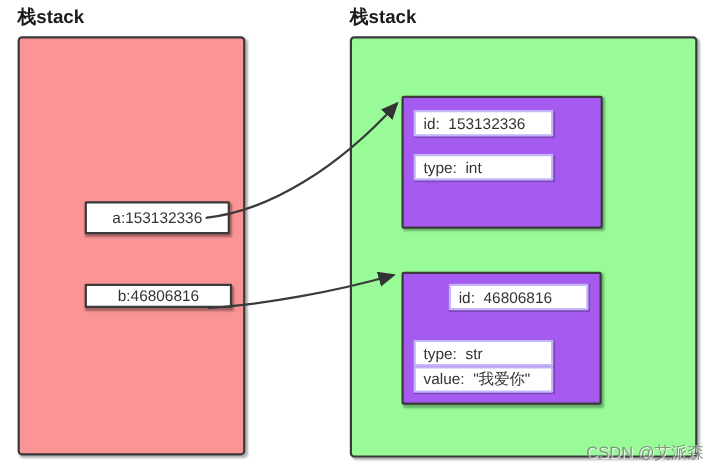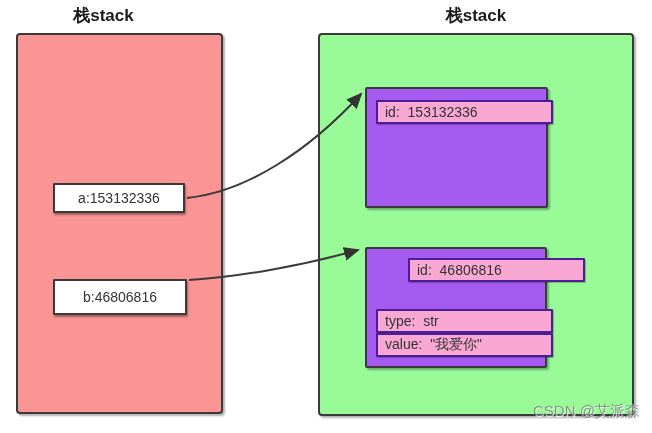--- a/index.html
+++ b/index.html
@@ -13,21 +13,20 @@
   .canvas { position: absolute; left: 0; top: 0; width: 652px; height: 433px; }
 
   .title {
     position: absolute;
     top: 3px;
     height: 26px;
     line-height: 26px;
     font-size: 17px;
     font-weight: bold;
     color: #1b1b1b;
-    text-align: center;
   }
   #title-stack { left: 16px;  width: 175px; }
   #title-heap  { left: 318px; width: 316px; }
 
   .region {
     position: absolute;
     border: 2px solid #3a3a3a;
     border-radius: 4px;
     box-shadow: 2px 2px 2px rgba(0,0,0,0.30);
   }
@@ -39,41 +38,42 @@
     background: #ffffff;
     border: 2px solid #3a3a3a;
     border-radius: 1px;
     box-shadow: 1px 2px 2px rgba(0,0,0,0.35);
     font-size: 14px;
     color: #333333;
     display: flex;
     align-items: center;
     justify-content: center;
     white-space: pre;
+    margin-left: 24px;
   }
   #var-a { left: 53px; top: 183px; width: 132px; height: 30px; }
-  #var-b { left: 53px; top: 279px; width: 134px; height: 36px; }
+  #var-b { left: 53px; top: 258px; width: 134px; height: 22px; }
 
   .objbox {
     position: absolute;
     background: #A55BF0;
     border: 2px solid #3a3a3a;
     border-radius: 2px;
     box-shadow: 2px 2px 2px rgba(0,0,0,0.30);
   }
   #obj-int { left: 365px; top: 87px;  width: 183px; height: 121px; }
   #obj-str { left: 365px; top: 247px; width: 182px; height: 121px; }
 
   .field {
     position: absolute;
     left: 9px;
-    width: 177px;
+    width: 127px;
     height: 24px;
-    background: #f9a8d4;
-    border: 2px solid #4c1d95;
+    background: #ffffff;
+    border: 2px solid #c4b5fd;
     border-radius: 1px;
     box-shadow: 1px 1px 1px rgba(0,0,0,0.25);
     font-size: 14px;
     color: #333333;
     display: flex;
     align-items: center;
     padding-left: 7px;
     white-space: pre;
   }
 
@@ -104,20 +104,21 @@
   <div class="title" id="title-heap">栈stack</div>
 
   <div class="region" id="stack-region"></div>
   <div class="region" id="heap-region"></div>
 
   <div class="varbox" id="var-a">a:153132336</div>
   <div class="varbox" id="var-b">b:46806816</div>
 
   <div class="objbox" id="obj-int">
     <div class="field" style="top:11px;">id:  153132336</div>
+    <div class="field" style="top:51px;">type:  int</div>
   </div>
 
   <div class="objbox" id="obj-str">
     <div class="field" style="top:9px;margin-left:32px;">id:  46806816</div>
     <div class="field" style="top:49px;margin-top:11px;">type:  str</div>
     <div class="field" style="top:84px;">value:  "我爱你"</div>
   </div>
 
   <svg class="arrows" viewBox="0 0 652 433">
     <defs>

